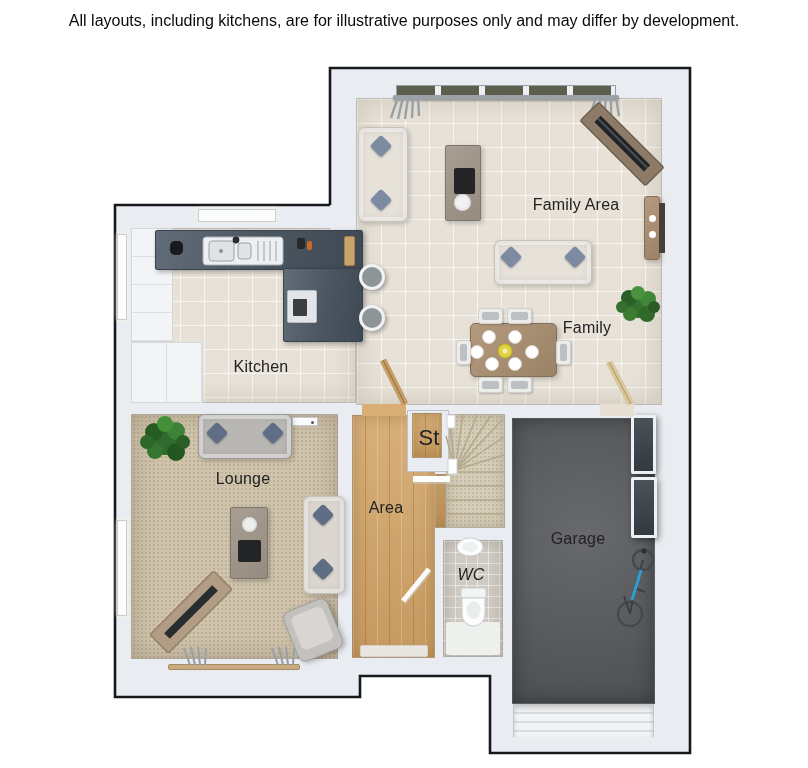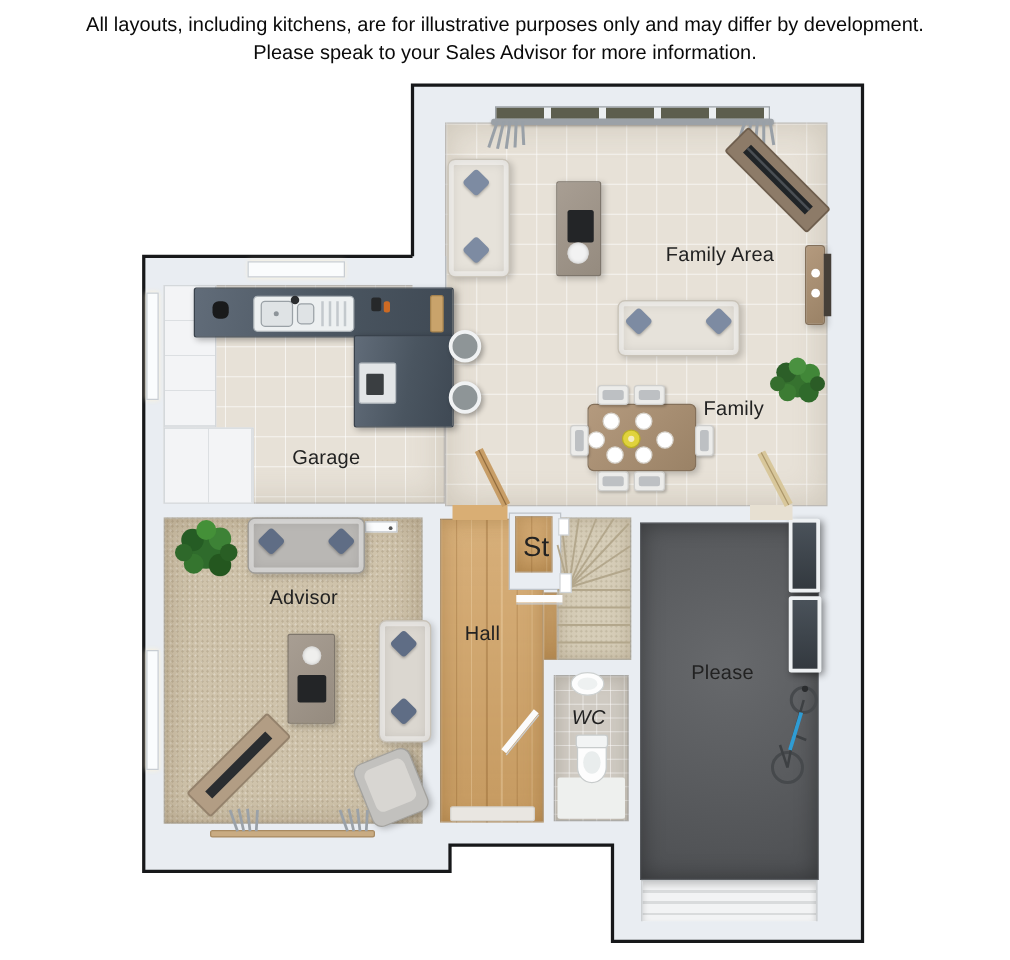--- a/index.html
+++ b/index.html
@@ -74,21 +74,20 @@
   .rail{background:#9ba1a7;border-radius:2px;box-shadow:0 1px 2px rgba(0,0,0,.3);}
   .doorleaf-white{background:#fbfcfd;border:1px solid #c3c8cc;}
 </style>
 </head>
 <body>
 
 <div class="stage">
 
   <div class="disclaimer">
     <div>All layouts, including kitchens, are for illustrative purposes only and may differ by development.</div>
-    <div>Please speak to your Sales Advisor for more information.</div>
   </div>
 
   <svg id="base" class="layer" width="808" height="768">
     <path d="M330,68 H690 V753 H490 V676 H360 V697 H115 V205 H330 Z" fill="#e9edf2" stroke="#17181a" stroke-width="2.6" stroke-linejoin="miter"></path>
   </svg>
 
   <div class="floor tile" style="left:356px;top:98px;width:306px;height:307px;"></div>
   <div class="floor tile" style="left:131px;top:228px;width:225px;height:175px;"></div>
   <div class="floor carpet" style="left:131px;top:414px;width:207px;height:245px;"></div>
   <div class="floor wood" style="left:352px;top:415px;width:83px;height:243px;"></div>
@@ -314,20 +313,20 @@
       <circle cx="630" cy="614" r="12" stroke="#46494c" stroke-width="2.4"></circle>
       <circle cx="643" cy="560" r="10" stroke="#46494c" stroke-width="2.4"></circle>
       <path d="M643,560 L635,588 L630,614 M635,588 L645,592 M630,614 L624,596" stroke="#3d4043" stroke-width="2"></path>
       <path d="M641,570 L632,600" stroke="#2f9cd4" stroke-width="3"></path>
       <circle cx="644" cy="551" r="2.5" fill="#2a2c2e"></circle>
     </g>
   </svg>
 
   <div class="room-label" style="left:576px;top:205px;">Family Area</div>
   <div class="room-label" style="left:587px;top:328px;">Family</div>
-  <div class="room-label" style="left:261px;top:367px;">Garage</div>
-  <div class="room-label" style="left:243px;top:479px;">Advisor</div>
-  <div class="room-label" style="left:386px;top:508px;">Hall</div>
+  <div class="room-label" style="left:261px;top:367px;">Kitchen</div>
+  <div class="room-label" style="left:243px;top:479px;">Lounge</div>
+  <div class="room-label" style="left:386px;top:508px;">Area</div>
   <div class="room-label small" style="left:429px;top:438px;">St</div>
   <div class="room-label" style="left:471px;top:575px;font-style:italic;">WC</div>
-  <div class="room-label" style="left:578px;top:539px;">Please</div>
+  <div class="room-label" style="left:578px;top:539px;">Garage</div>
 
 </div>
 
 </body></html>

